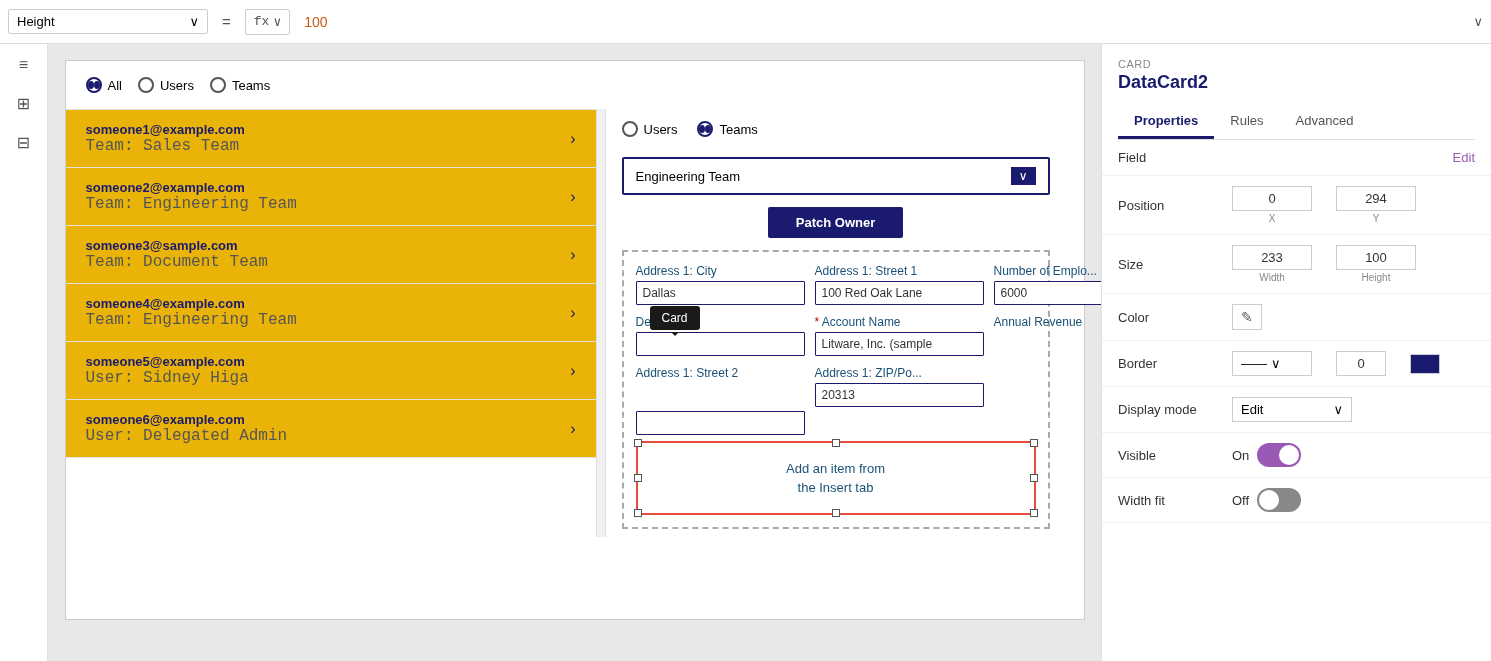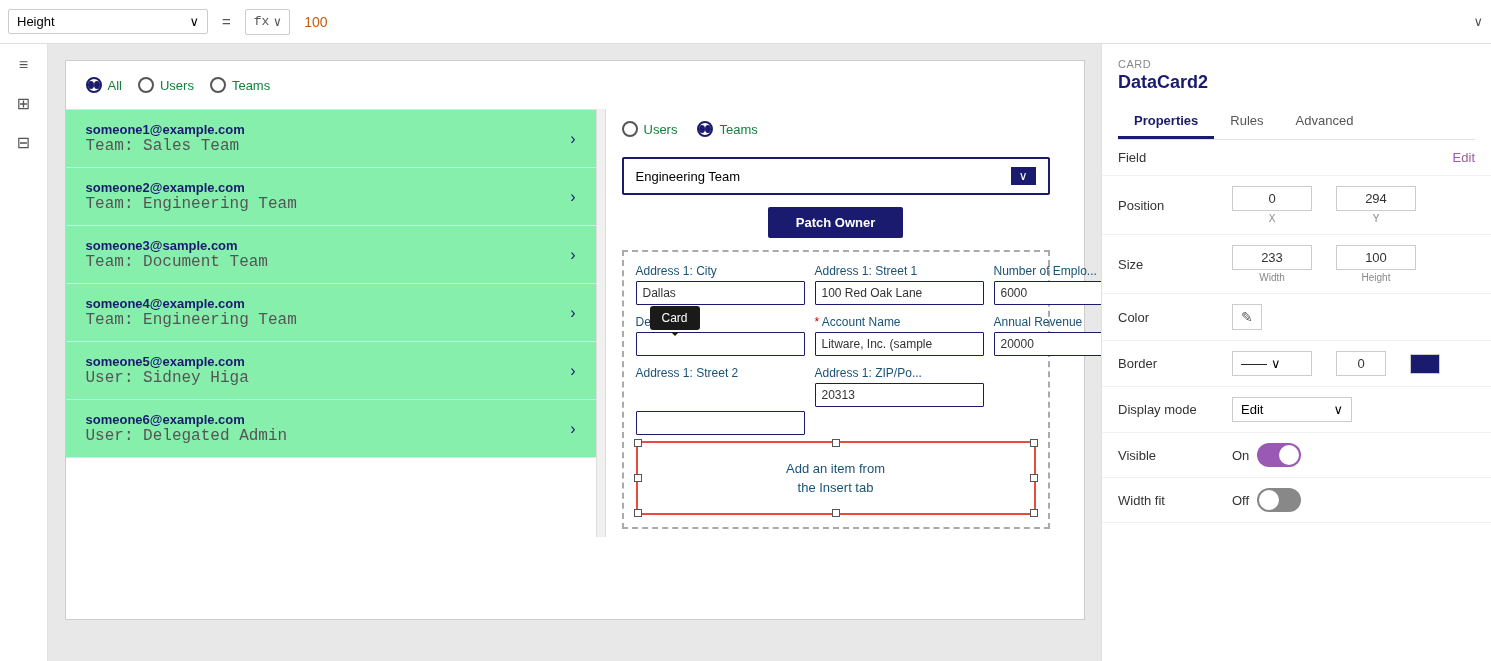--- a/index.html
+++ b/index.html
@@ -44,28 +44,28 @@
 
     
     .radio-group { display: flex; align-items: center; gap: 16px; padding: 16px 20px; }
     .radio-item { display: flex; align-items: center; gap: 6px; cursor: pointer; }
     .radio-circle {
       width: 16px; height: 16px; border-radius: 50%; border: 2px solid #555;
       display: flex; align-items: center; justify-content: center;
     }
     .radio-circle.selected { border-color: #1a1a6e; }
     .radio-circle.selected::after { content: ''; width: 8px; height: 8px; background: #1a1a6e; border-radius: 50%; }
-    .radio-label { font-size: 13px; color: #15803d; }
+    .radio-label { font-size: 13px; color: #000000; }
 
     
     .user-list { border-top: 1px solid #e0e0e0; }
     .user-item {
       display: flex; align-items: center; justify-content: space-between;
       padding: 12px 20px; border-bottom: 1px solid #e0e0e0; cursor: pointer;
-      background: #86efac;
+      background: #eab308;
     }
     .user-info .user-email { font-size: 13px; color: #1a1a6e; font-weight: 600; }
     .user-info .user-team { font-size: 16px; color: #555; font-family: Liberation Mono, monospace; }
     .chevron-right { color: #1a1a6e; font-size: 16px; }
 
     
     .team-panel {
       position: absolute; left: 548px; top: 80px; width: 460px;
       background: #fff;
     }
@@ -337,21 +337,20 @@
               <div class="field-group">
                 <span class="field-label">Description</span>
                 <input class="field-input" value="" style="">
               </div>
               <div class="field-group">
                 <span class="field-label required">Account Name</span>
                 <input class="field-input" value="Litware, Inc. (sample" style="">
               </div>
               <div class="field-group">
                 <span class="field-label">Annual Revenue</span>
-                <input class="field-input" value="20000" style="">
               </div>
 
               <div class="field-group" style="position:relative;">
                 <span class="field-label">Address 1: Street 2</span>
 
                 <div class="card-tooltip">Card</div>
                 <input class="field-input" value="" style="margin-top: 28px;">
               </div>
               <div class="field-group">
                 <span class="field-label">Address 1: ZIP/Po...</span>

